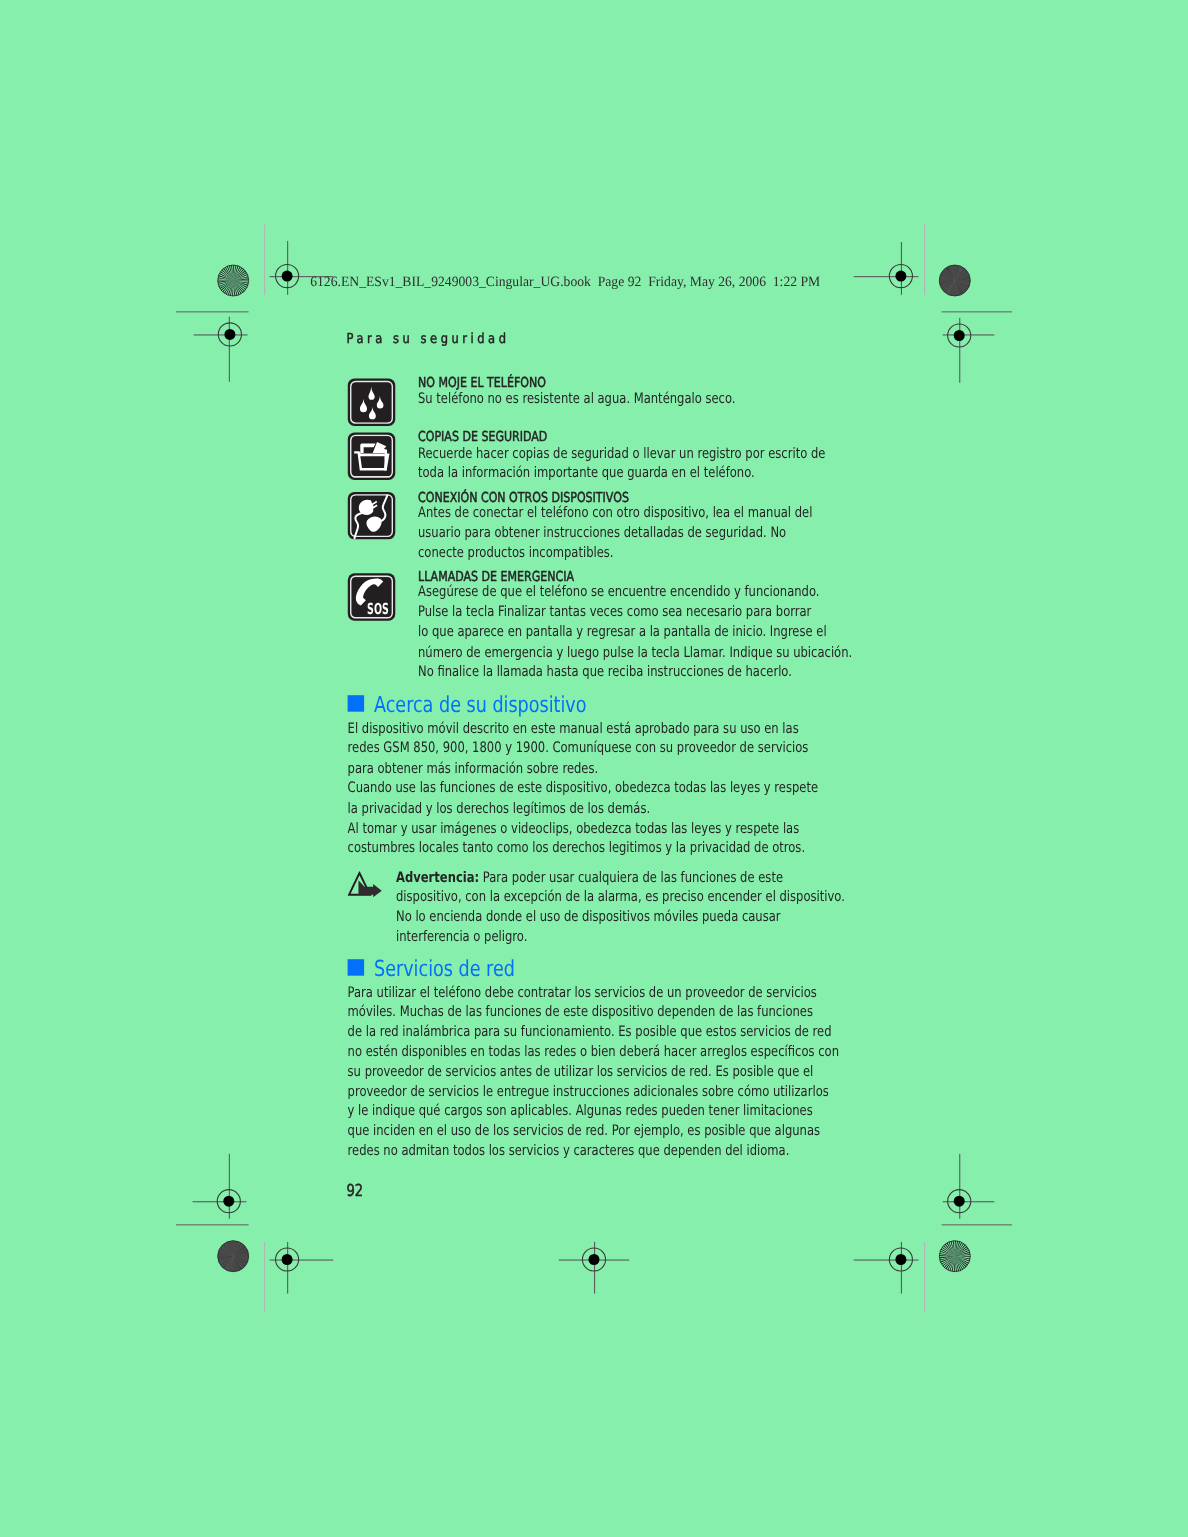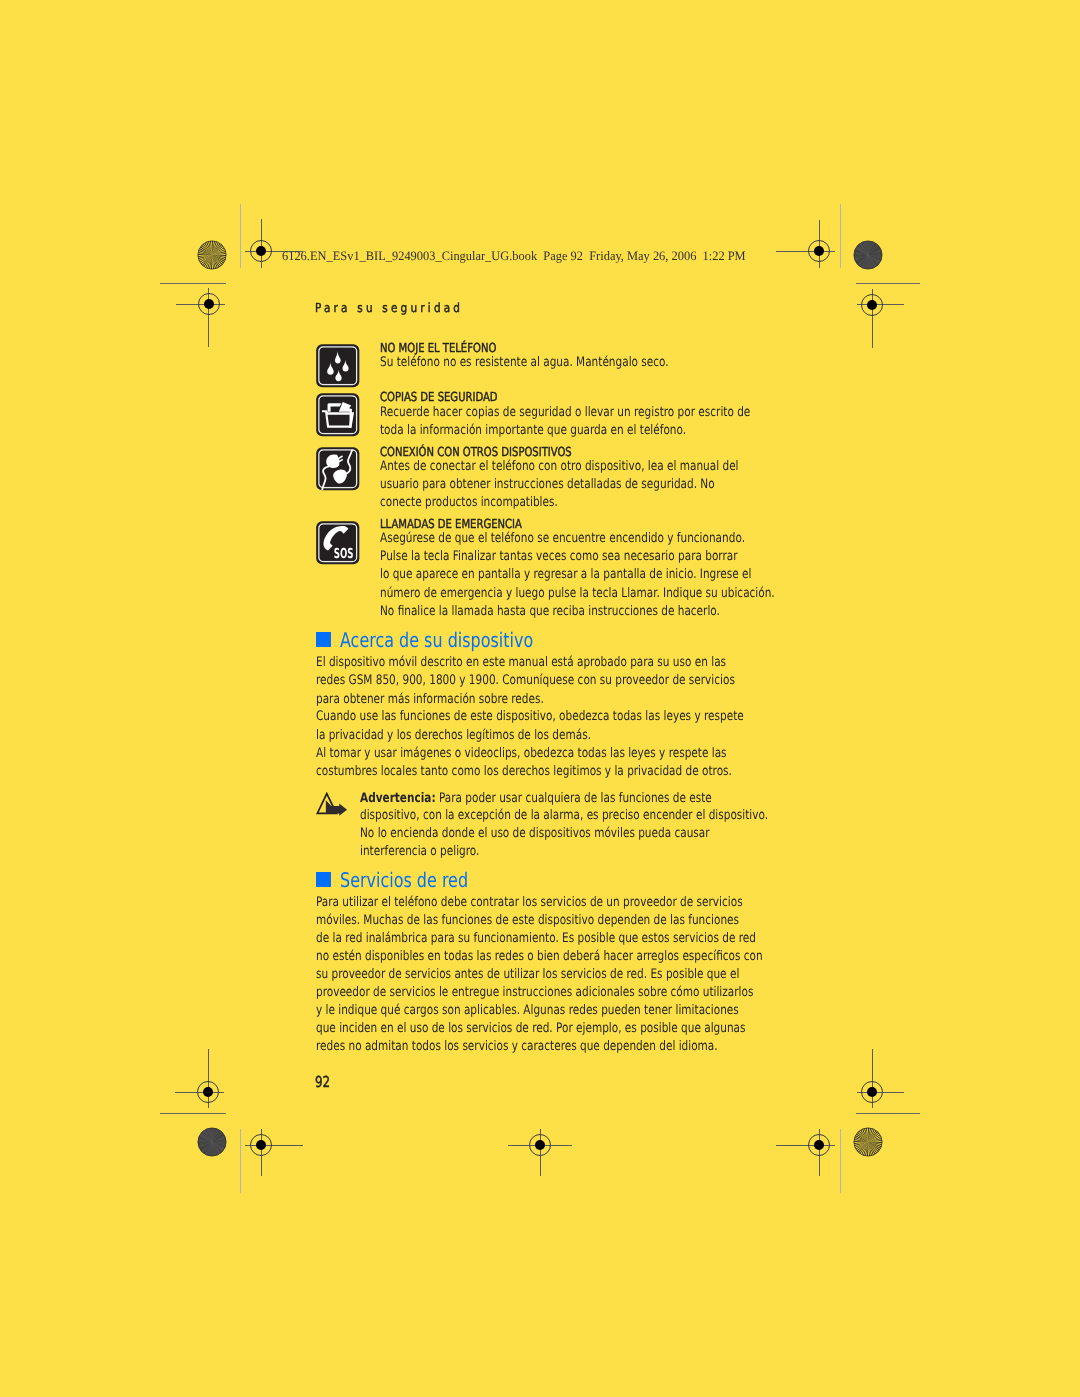--- a/index.html
+++ b/index.html
@@ -1,20 +1,20 @@
 <!DOCTYPE html>
 <html><head>
 <meta charset="utf-8">
 <title>Para su seguridad</title>
 <style>
   html,body{margin:0;padding:0;background:#ffffff;}
   body{width:1080px;height:1397px;overflow:hidden;
        font-family:"DejaVu Sans Condensed","DejaVu Sans",sans-serif;
        -webkit-font-smoothing:antialiased;text-rendering:geometricPrecision;}
-  #page{position:relative;width:1080px;height:1397px;background:#fde047;
+  #page{position:relative;width:1080px;height:1397px;background:#86efac;
        }
 
   
   .regmark{position:absolute;width:0;height:0;}
   .regmark i{position:absolute;display:block;}
   .regmark .ring{left:-11px;top:-11px;width:20px;height:20px;
       border:1px solid #3a3a3a;border-radius:50%;}
   .regmark .dot{left:-5px;top:-5px;width:10px;height:10px;
       background:#000;border-radius:50%;}
   .regmark .tick{background:#5a5a5a;}

